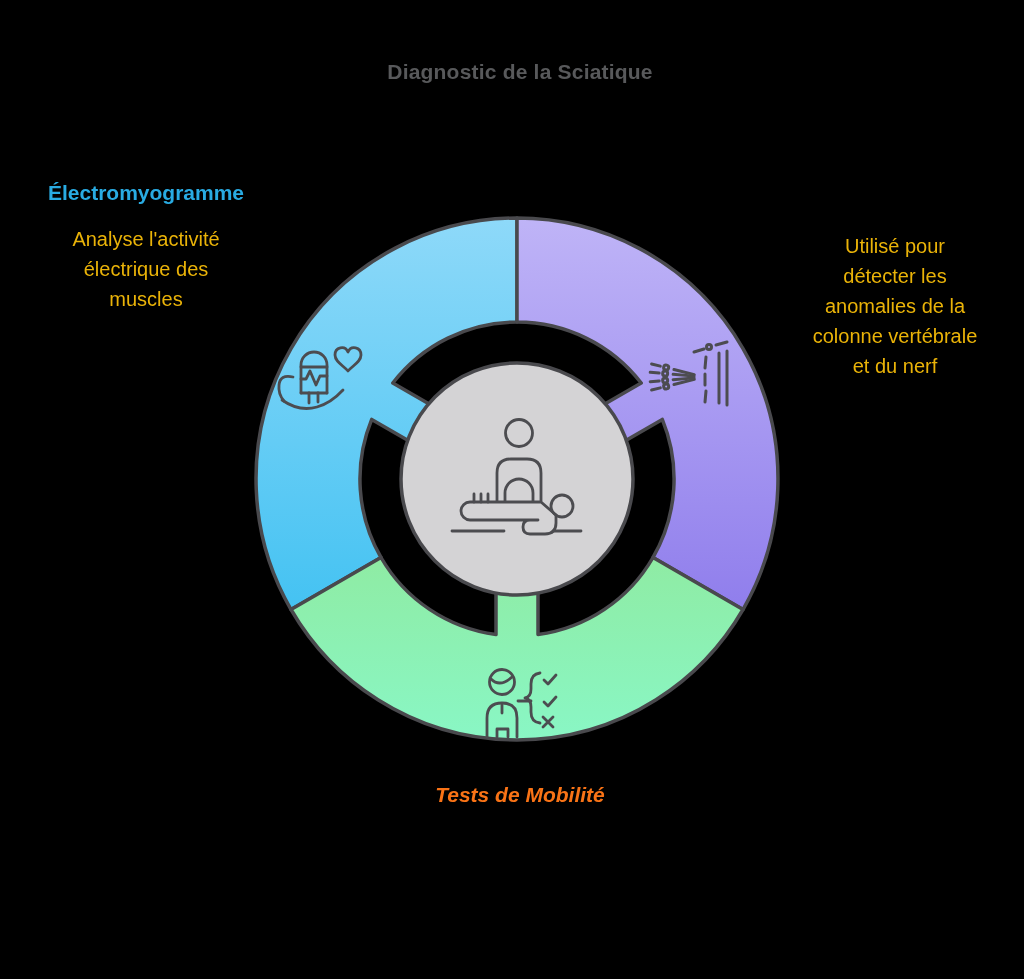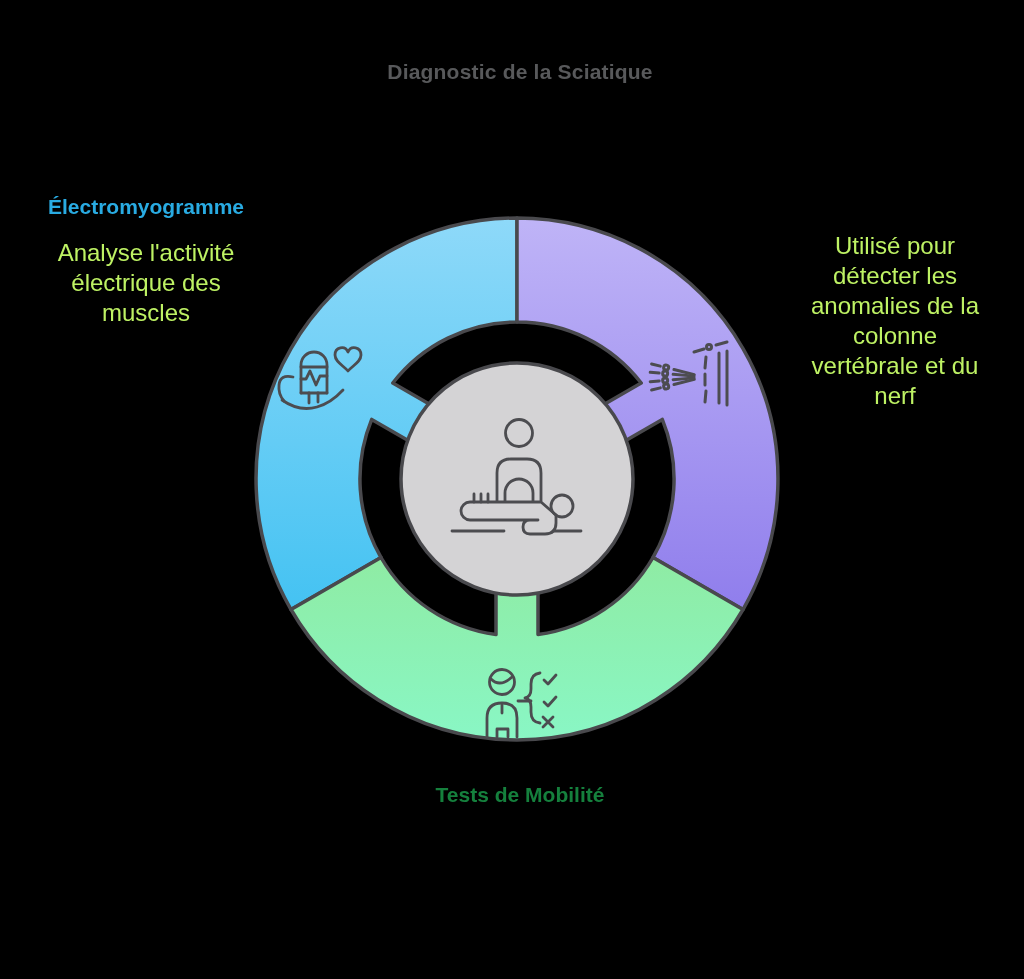--- a/index.html
+++ b/index.html
@@ -8,30 +8,30 @@
     font-family:"Liberation Sans", sans-serif;overflow:hidden;padding-left:44px;
   }
   .canvas svg{position:absolute;left:0;top:0;}
   .title{
     position:absolute;left:270px;top:60px;width:500px;text-align:center;
     font-size:21px;font-weight:700;color:#58595B;letter-spacing:.2px;
   }
   .section{position:absolute;text-align:center;}
   .section .hdr{font-size:21px;font-weight:700;line-height:26px;display:block;}
   .section .desc{
-    margin:18px auto 0;font-size:24px;line-height:30px;color:#bef264;font-weight:400;
+    margin:18px auto 0;font-size:20px;line-height:30px;color:#eab308;font-weight:400;
   }
-  .sec-emg{left:21px;top:194px;width:250px;text-align:center;}
+  .sec-emg{left:21px;top:180px;width:250px;text-align:center;}
   .sec-emg .hdr{color:#29ABE2;}
   .sec-emg .desc{width:195px;}
   .sec-irm{left:795px;top:197px;width:200px;}
   .sec-irm .hdr{color:#7459F2;}
   .sec-irm .desc{width:170px;margin-top:34px;}
   .sec-mob{left:395px;top:782px;width:250px;}
-  .sec-mob .hdr{color:#15803d;}
+  .sec-mob .hdr{color:#f97316;font-style:italic;}
   .sec-mob .desc{width:200px;}
 </style>
 </head>
 <body>
 
 <div class="canvas">
 
   <svg width="1024" height="979" viewBox="0 0 1024 979">
     <defs>
       <linearGradient id="gradEMG" gradientUnits="userSpaceOnUse" x1="0" y1="218" x2="0" y2="615">

